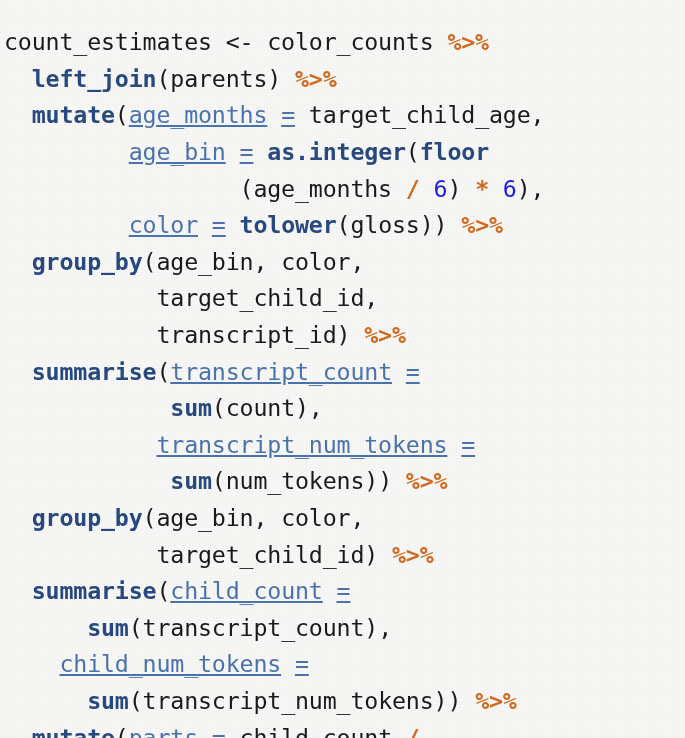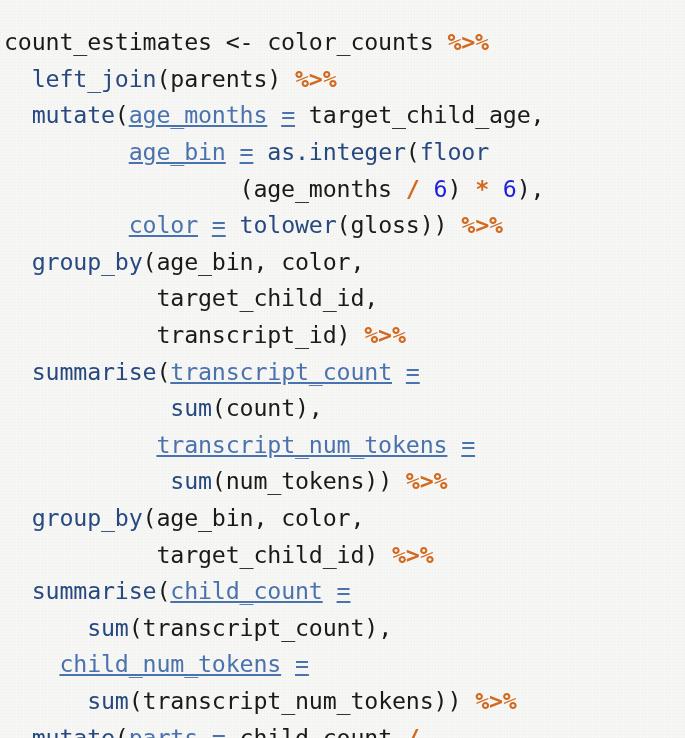--- a/index.html
+++ b/index.html
@@ -25,21 +25,21 @@
     font-family: "DejaVu Sans Mono", "Liberation Mono", monospace;
     font-size: 23.3px;
     line-height: 36.6px;
     letter-spacing: -0.17px;
     white-space: pre;
     color: #1a1a1a;
     -webkit-font-smoothing: antialiased;
   }
   .ln { display: block; height: 36.6px; }
   .tok-plain    { color: #1a1a1a; }
-  .tok-func     { color: #27497f; font-weight: normal; }
+  .tok-func     { color: #27497f; font-weight: bold; }
   .tok-arg      { color: #4a72ad; text-decoration: underline; }
   .tok-op       { color: #d2691e; font-weight: bold; }
   .tok-num      { color: #1d1ddd; }
 </style>
 </head>
 <body>
 
 <div id="code-figure">
   <pre id="code-block"><span class="ln" id="line-1"><span class="tok-plain">count_estimates &lt;- color_counts </span><span class="tok-op">%&gt;%</span></span><span class="ln" id="line-2"><span class="tok-plain">  </span><span class="tok-func">left_join</span><span class="tok-plain">(parents) </span><span class="tok-op">%&gt;%</span></span><span class="ln" id="line-3"><span class="tok-plain">  </span><span class="tok-func">mutate</span><span class="tok-plain">(</span><span class="tok-arg">age_months</span><span class="tok-plain"> </span><span class="tok-arg">=</span><span class="tok-plain"> target_child_age,</span></span><span class="ln" id="line-4"><span class="tok-plain">         </span><span class="tok-arg">age_bin</span><span class="tok-plain"> </span><span class="tok-arg">=</span><span class="tok-plain"> </span><span class="tok-func">as.integer</span><span class="tok-plain">(</span><span class="tok-func">floor</span></span><span class="ln" id="line-5"><span class="tok-plain">                 (age_months </span><span class="tok-op">/</span><span class="tok-plain"> </span><span class="tok-num">6</span><span class="tok-plain">) </span><span class="tok-op">*</span><span class="tok-plain"> </span><span class="tok-num">6</span><span class="tok-plain">),</span></span><span class="ln" id="line-6"><span class="tok-plain">         </span><span class="tok-arg">color</span><span class="tok-plain"> </span><span class="tok-arg">=</span><span class="tok-plain"> </span><span class="tok-func">tolower</span><span class="tok-plain">(gloss)) </span><span class="tok-op">%&gt;%</span></span><span class="ln" id="line-7"><span class="tok-plain">  </span><span class="tok-func">group_by</span><span class="tok-plain">(age_bin, color,</span></span><span class="ln" id="line-8"><span class="tok-plain">           target_child_id,</span></span><span class="ln" id="line-9"><span class="tok-plain">           transcript_id) </span><span class="tok-op">%&gt;%</span></span><span class="ln" id="line-10"><span class="tok-plain">  </span><span class="tok-func">summarise</span><span class="tok-plain">(</span><span class="tok-arg">transcript_count</span><span class="tok-plain"> </span><span class="tok-arg">=</span></span><span class="ln" id="line-11"><span class="tok-plain">            </span><span class="tok-func">sum</span><span class="tok-plain">(count),</span></span><span class="ln" id="line-12"><span class="tok-plain">           </span><span class="tok-arg">transcript_num_tokens</span><span class="tok-plain"> </span><span class="tok-arg">=</span></span><span class="ln" id="line-13"><span class="tok-plain">            </span><span class="tok-func">sum</span><span class="tok-plain">(num_tokens)) </span><span class="tok-op">%&gt;%</span></span><span class="ln" id="line-14"><span class="tok-plain">  </span><span class="tok-func">group_by</span><span class="tok-plain">(age_bin, color,</span></span><span class="ln" id="line-15"><span class="tok-plain">           target_child_id) </span><span class="tok-op">%&gt;%</span></span><span class="ln" id="line-16"><span class="tok-plain">  </span><span class="tok-func">summarise</span><span class="tok-plain">(</span><span class="tok-arg">child_count</span><span class="tok-plain"> </span><span class="tok-arg">=</span></span><span class="ln" id="line-17"><span class="tok-plain">      </span><span class="tok-func">sum</span><span class="tok-plain">(transcript_count),</span></span><span class="ln" id="line-18"><span class="tok-plain">    </span><span class="tok-arg">child_num_tokens</span><span class="tok-plain"> </span><span class="tok-arg">=</span></span><span class="ln" id="line-19"><span class="tok-plain">      </span><span class="tok-func">sum</span><span class="tok-plain">(transcript_num_tokens)) </span><span class="tok-op">%&gt;%</span></span><span class="ln" id="line-20"><span class="tok-plain">  </span><span class="tok-func">mutate</span><span class="tok-plain">(</span><span class="tok-arg">parts</span><span class="tok-plain"> </span><span class="tok-arg">=</span><span class="tok-plain"> child_count </span><span class="tok-op">/</span></span></pre>
 </div>

